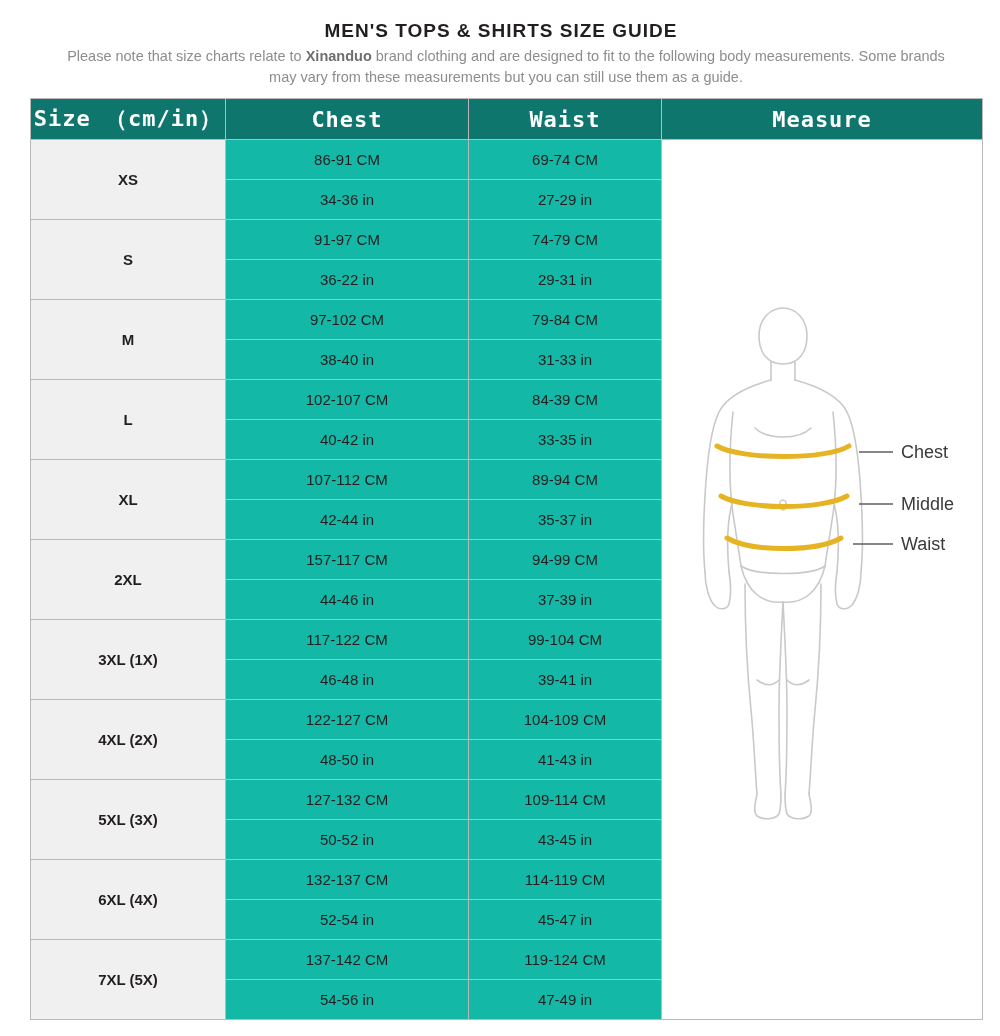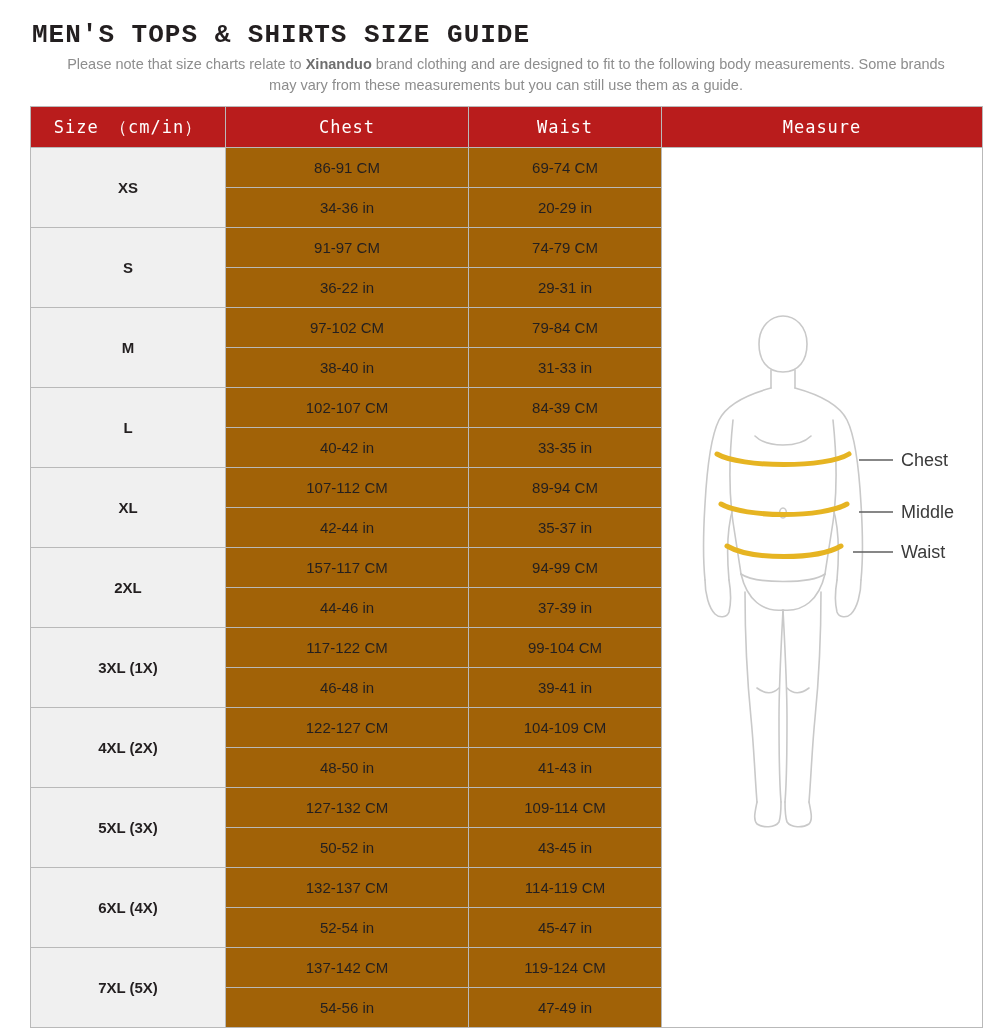--- a/index.html
+++ b/index.html
@@ -15,26 +15,27 @@
     overflow: hidden;
   }
   .page {
     position: relative;
     width: 1000px;
     height: 1036px;
     box-sizing: border-box;
     padding: 14px 30px 0 30px;
   }
   .title {
-    font-family: Liberation Mono, monospace;
-    font-size: 26px;
+    font-family: Liberation Sans, sans-serif;
+    font-size: 19px;
     font-weight: bold;
     letter-spacing: 1px;
     color: #231f20;
     margin: 6px 0 2px 2px;
+    text-align: center;
   }
   .note {
     font-size: 14.5px;
     color: #8d8d8d;
     text-align: center;
     line-height: 1.45;
     margin: 4px 16px 10px 28px;
   }
   .note b {
     color: #6f6f6f;
@@ -47,46 +48,46 @@
     margin: 0 auto;
     table-layout: fixed;
   }
   table.sizechart th,
   table.sizechart td {
     border: 1px solid #b9b9b9;
     text-align: center;
     vertical-align: middle;
   }
   thead th {
-    background: #b91c1c;
+    background: #0f766e;
     color: #ffffff;
     font-family: "DejaVu Sans Mono", monospace;
-    font-size: 17px;
-    font-weight: normal;
+    font-size: 22px;
+    font-weight: bold;
     letter-spacing: 1px;
     height: 38px;
     border-color: #f58220;
   }
   thead th.hdr-size { width: 192px; }
   thead th.hdr-chest { width: 240px; }
   thead th.hdr-waist { width: 190px; }
   thead th.hdr-measure { width: 318px; }
 
   td.size-cell {
     background: #f0f0f0;
     font-size: 15px;
     font-weight: bold;
     color: #231f20;
     width: 192px;
   }
   td.val {
     font-size: 15px;
     color: #231f20;
     height: 37px;
-    background: #a16207;
+    background: #14b8a6;
   }
   td.measure-cell {
     background: #ffffff;
     padding: 0;
     position: relative;
   }
 
   .figure-wrap {
     position: relative;
     width: 318px;
@@ -180,21 +181,21 @@
                 <text x="230" y="158">Chest</text>
                 <text x="230" y="210">Middle</text>
                 <text x="230" y="250">Waist</text>
               </g>
             </svg>
           </div>
         </td>
       </tr>
       <tr>
         <td class="val">34-36 in</td>
-        <td class="val">20-29 in</td>
+        <td class="val">27-29 in</td>
       </tr>
 
       <tr>
         <td class="size-cell" rowspan="2">S</td>
         <td class="val">91-97 CM</td>
         <td class="val">74-79 CM</td>
       </tr>
       <tr>
         <td class="val">36-22 in</td>
         <td class="val">29-31 in</td>

